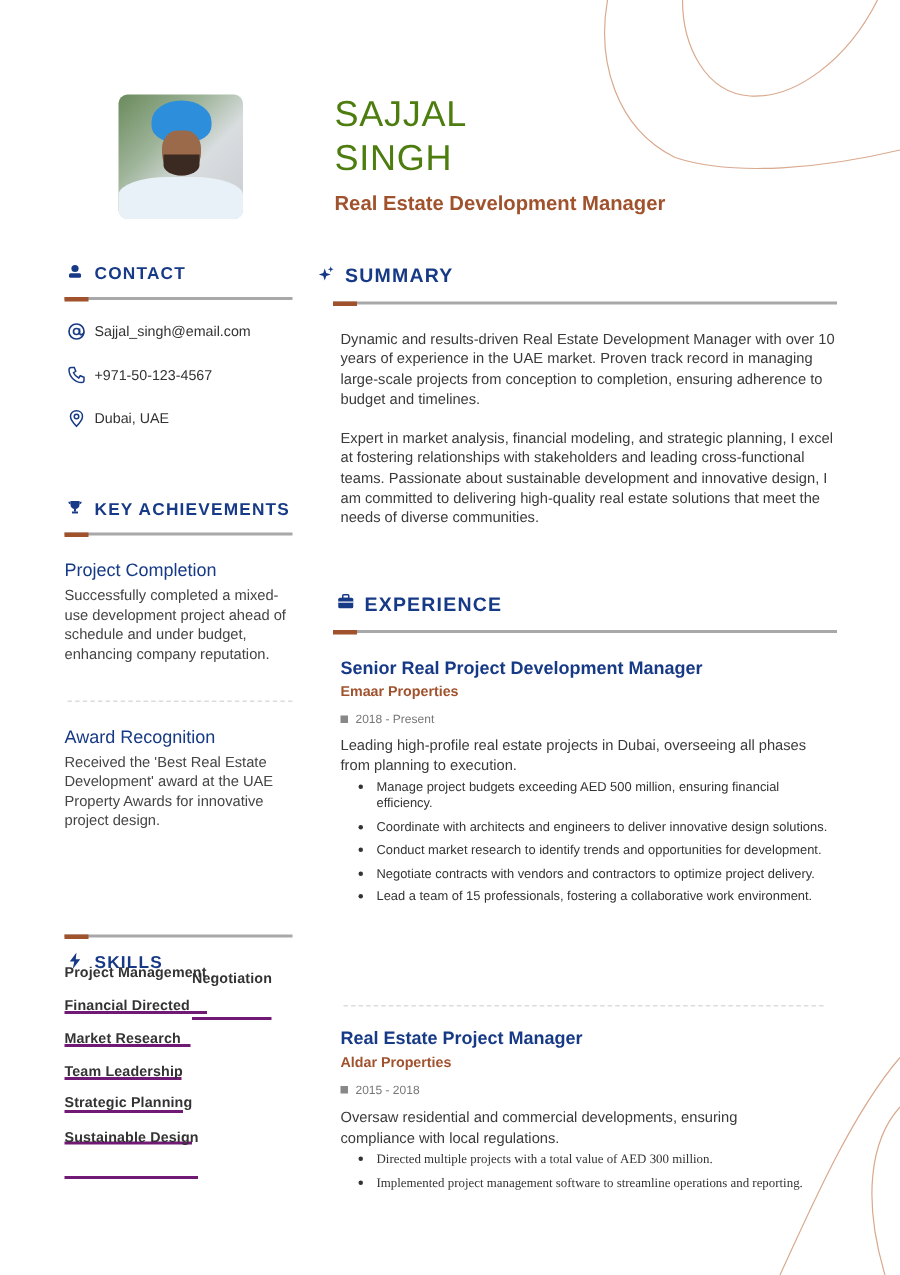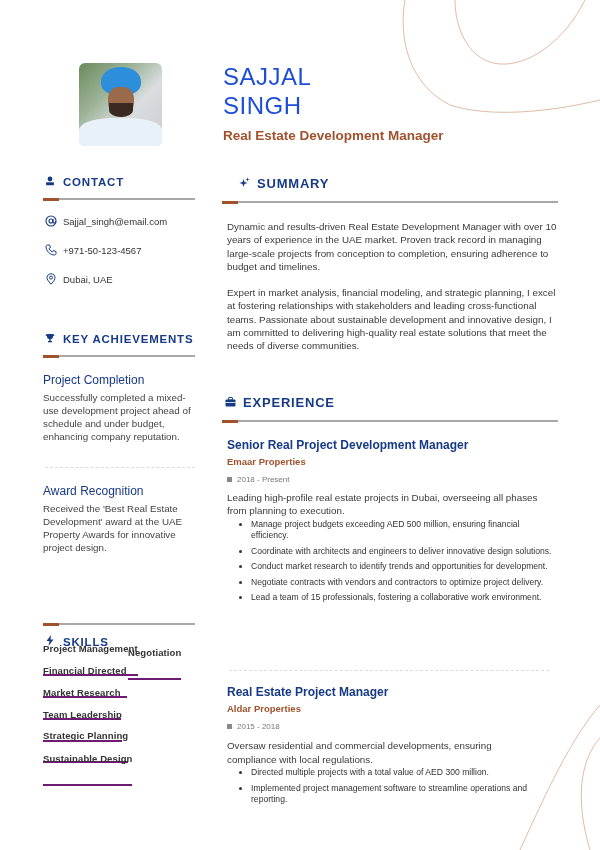--- a/index.html
+++ b/index.html
@@ -8,21 +8,21 @@
   .deco { position: absolute; left: 0; top: 0; width: 600px; height: 850px; pointer-events: none; z-index: 0; }
   .page { position: relative; z-index: 1; width: 600px; height: 850px; }
 
   .photo { position: absolute; left: 79px; top: 63px; width: 83px; height: 83px; border-radius: 6px; overflow: hidden;
     background: linear-gradient(135deg, #6a8a5c 0%, #9fb59a 35%, #d9dde0 60%, #c8ccd0 100%); }
   .photo .turban { position: absolute; left: 22px; top: 4px; width: 40px; height: 28px; background: #2d8fdb; border-radius: 50% 50% 40% 40%; }
   .photo .face { position: absolute; left: 29px; top: 24px; width: 26px; height: 30px; background: #9a6a4a; border-radius: 40% 40% 50% 50%; }
   .photo .beard { position: absolute; left: 30px; top: 40px; width: 24px; height: 14px; background: #3a2a22; border-radius: 0 0 50% 50%; }
   .photo .shirt { position: absolute; left: 0; top: 55px; width: 83px; height: 30px; background: #e8f0f8; border-radius: 40% 40% 0 0; }
 
-  .name { position: absolute; left: 223px; top: 62px; font-size: 24px; line-height: 29px; color: #1d4ed8; letter-spacing: 0.5px; font-weight: 400; }
+  .name { position: absolute; left: 223px; top: 62px; font-size: 24px; line-height: 29px; color: #4d7c0f; letter-spacing: 0.5px; font-weight: 400; }
   .job-title { position: absolute; left: 223px; top: 128px; font-size: 13.5px; color: #a0522d; font-weight: 700; }
 
   .sec-head { position: absolute; display: flex; align-items: center; color: #173a86; font-weight: 700; letter-spacing: 0.8px; }
   .sec-head .ico { width: 14px; margin-right: 6px; font-size: 11px; text-align: center; color: #173a86; }
   .sec-line { position: absolute; height: 2px; background: #a8a8a8; }
   .sec-line .accent { position: absolute; left: 0; top: 0; width: 16px; height: 3px; background: #a0522d; margin-top: -0.5px; }
 
   .left-head { font-size: 11.5px; }
   .right-head { font-size: 13px; }
 
@@ -140,21 +140,21 @@
     </div>
 
   <span class="skill" style="left:43px; top:643px;">Project Management</span>
   <span class="skill" style="left:43px; top:665px;">Financial Directed</span>
   <span class="skill" style="left:43px; top:687px;">Market Research</span>
   <span class="skill" style="left:128px; top:647px;">Negotiation</span>
   <span class="skill" style="left:43px; top:709px;">Team Leadership</span>
   <span class="skill" style="left:43px; top:730px;">Strategic Planning</span>
   <span class="skill" style="left:43px; top:753px;">Sustainable Design</span>
 
-  <div class="sec-head right-head" style="left:237px; top:176px;text-align:center;">
+  <div class="sec-head right-head" style="left:210px; top:176px;text-align:center;">
     <span class="ico">
       <svg width="11" height="11" viewBox="0 0 11 11">
           <path d="M4.5 2 L5.5 5 L8.5 6 L5.5 7 L4.5 10 L3.5 7 L0.5 6 L3.5 5 Z" fill="#173a86"></path>
           <path d="M8.5 0.5 L9 2 L10.5 2.5 L9 3 L8.5 4.5 L8 3 L6.5 2.5 L8 2 Z" fill="#173a86"></path>
         </svg>
     </span>
     <span>SUMMARY</span>
   </div>
   <div class="sec-line" style="left:222px; top:201px; width:336px;">
       <div class="accent"></div>
@@ -194,18 +194,18 @@
 
   <div class="dot-sep" style="left:229px; top:670px; width:320px;"></div>
 
   <div class="exp-title" style="top:685px;">Real Estate Project Manager</div>
   <div class="exp-company" style="top:703px;">Aldar Properties</div>
   <div class="exp-date" style="top:722px;">
     <span class="cal"></span>
     <span>2015 - 2018</span>
   </div>
   <div class="exp-desc" style="top:739px; width:300px; line-height:14px;">Oversaw residential and commercial developments, ensuring compliance with local regulations.</div>
-  <ul class="bullets" style="top:767px;">
+  <ul class="bullets" style="top:767px;font-family:Liberation Serif, serif;">
     <li>Directed multiple projects with a total value of AED 300 million.</li>
     <li>Implemented project management software to streamline operations and reporting.</li>
   </ul>
 
 </div>
 
 </body></html>

